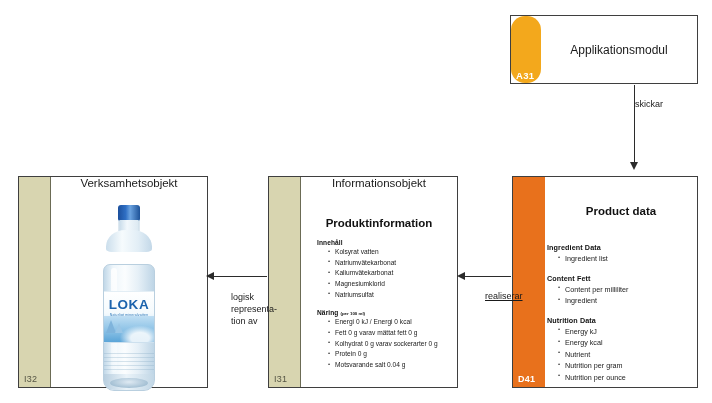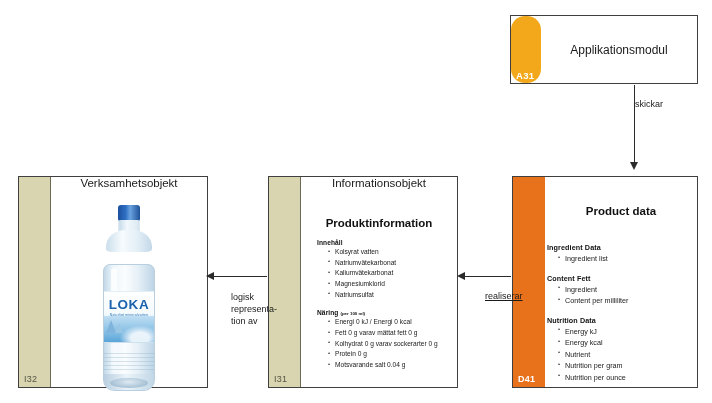--- a/index.html
+++ b/index.html
@@ -432,22 +432,22 @@
 
       <div class="grp-head">Ingredient Data</div>
       <ul class="grp-list">
         <li>Ingredient list</li>
       </ul>
 
       <div class="grp-gap"></div>
 
       <div class="grp-head">Content Fett</div>
       <ul class="grp-list">
+        <li>Content per milliliter</li>
         <li>Ingredient</li>
-        <li>Content per milliliter</li>
       </ul>
 
       <div class="grp-gap"></div>
 
       <div class="grp-head">Nutrition Data</div>
       <ul class="grp-list">
         <li>Energy kJ</li>
         <li>Energy kcal</li>
         <li>Nutrient</li>
         <li>Nutrition per gram</li>

